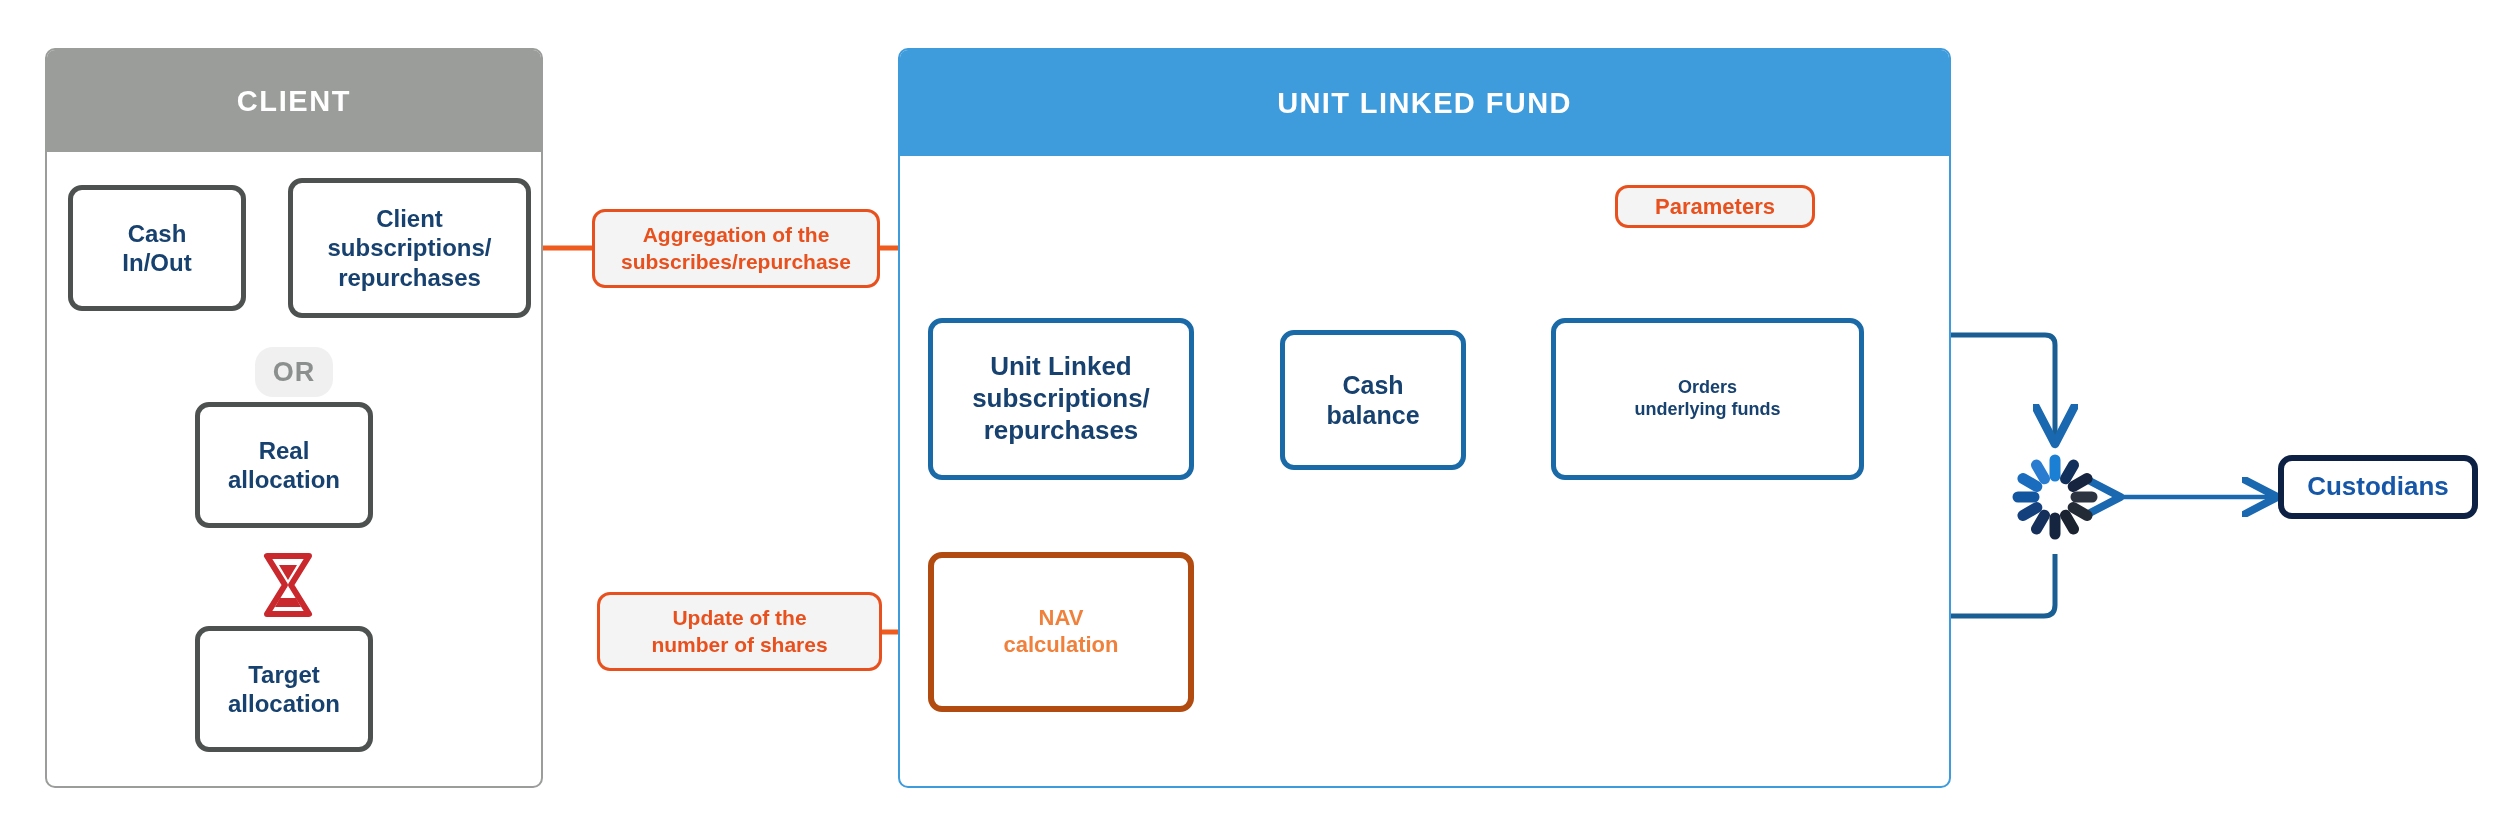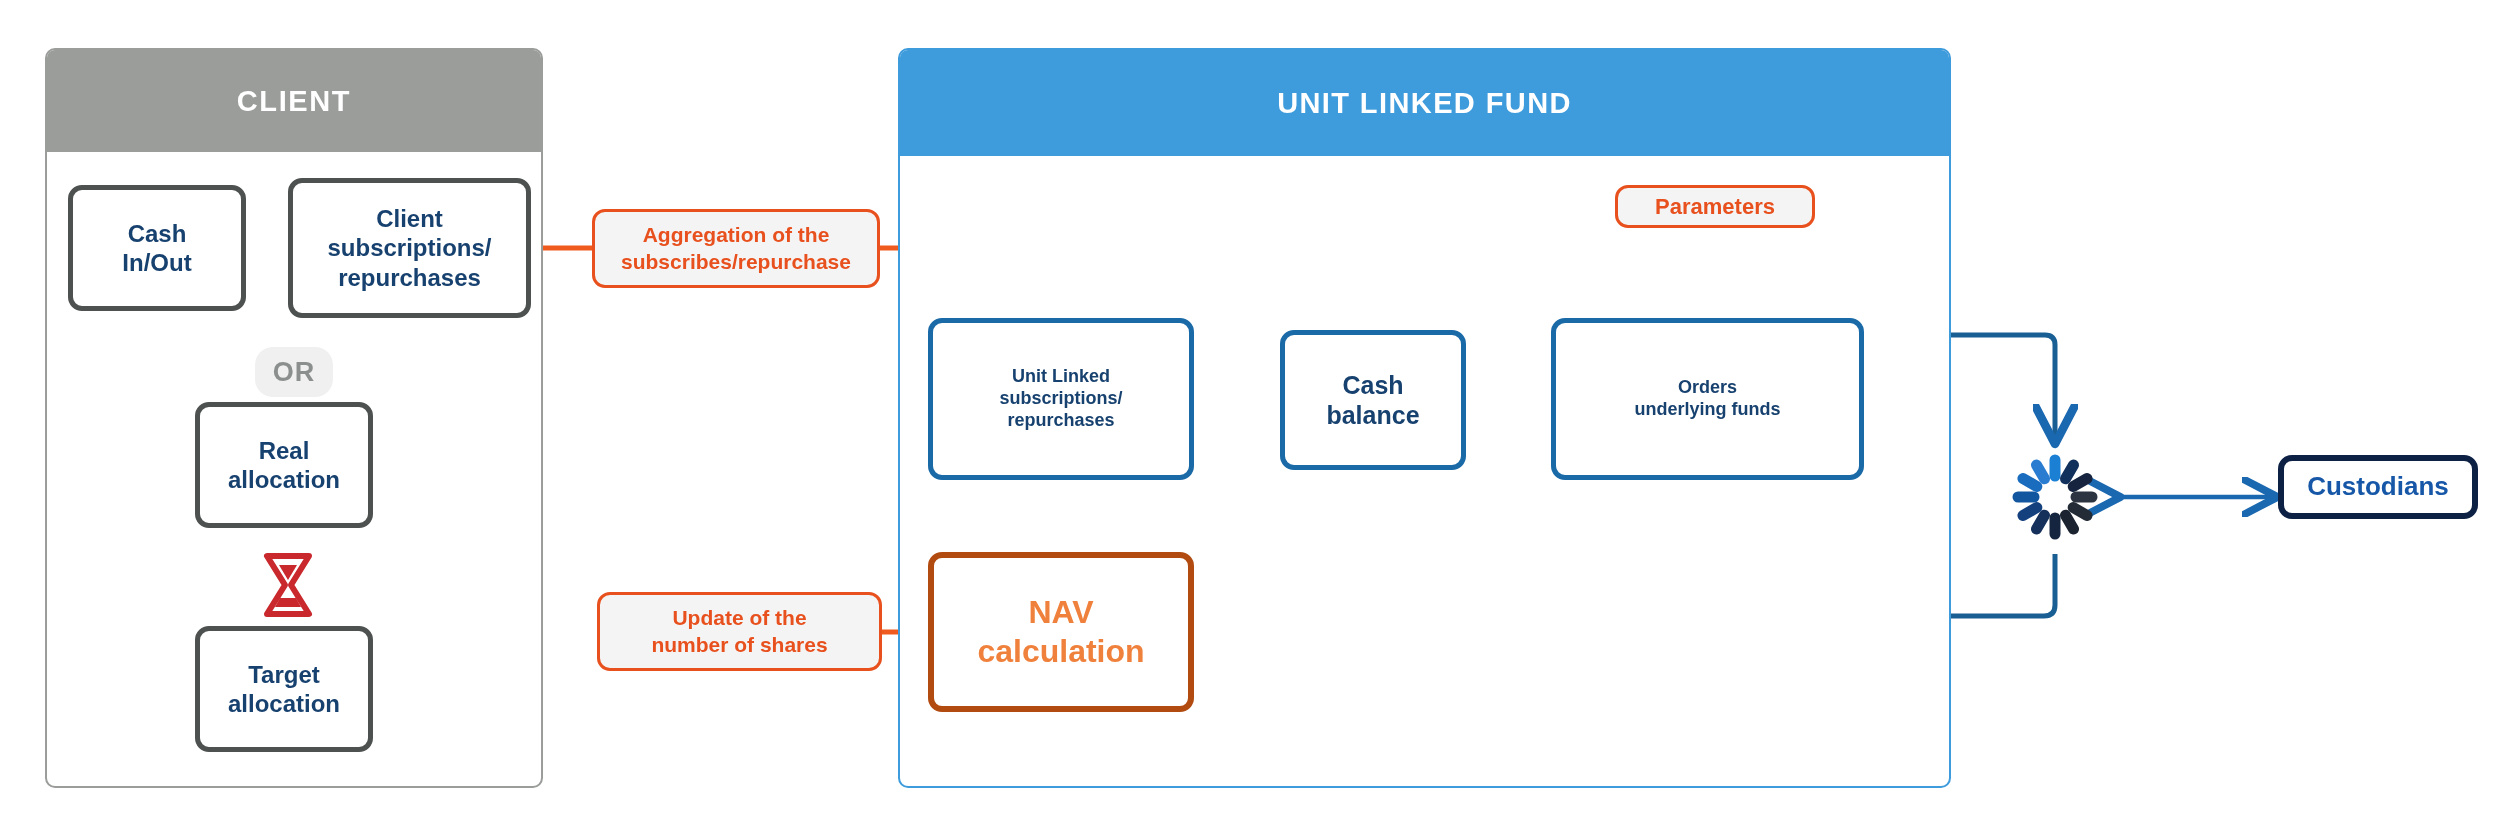--- a/index.html
+++ b/index.html
@@ -129,37 +129,37 @@
     <span class="t">Target
 allocation</span>
   </div>
 
   <div class="panel" id="fund-panel">
     <div id="fund-header">
       <span>UNIT LINKED FUND</span>
     </div>
   </div>
 
-  <div class="node blue" style="left:928px;top:318px;width:266px;height:162px;font-size:18px;">
+  <div class="node blue" style="left:928px;top:318px;width:266px;height:162px;font-size:26px;">
     <span class="t">Unit Linked
 subscriptions/
 repurchases</span>
   </div>
 
   <div class="node blue" style="left:1280px;top:330px;width:186px;height:140px;font-size:25px;">
     <span class="t">Cash
 balance</span>
   </div>
 
   <div class="node blue" style="left:1551px;top:318px;width:313px;height:162px;font-size:18px;">
     <span class="t">Orders
 underlying funds</span>
   </div>
 
-  <div class="node nav" style="left:928px;top:552px;width:266px;height:160px;font-size:32px;">
+  <div class="node nav" style="left:928px;top:552px;width:266px;height:160px;font-size:22px;">
     <span class="t">NAV
 calculation</span>
   </div>
 
 
   <div class="callout" style="left:592px;top:209px;width:288px;height:79px;font-size:21px;">
     <span>Aggregation of the
 subscribes/repurchase</span>
   </div>
 

